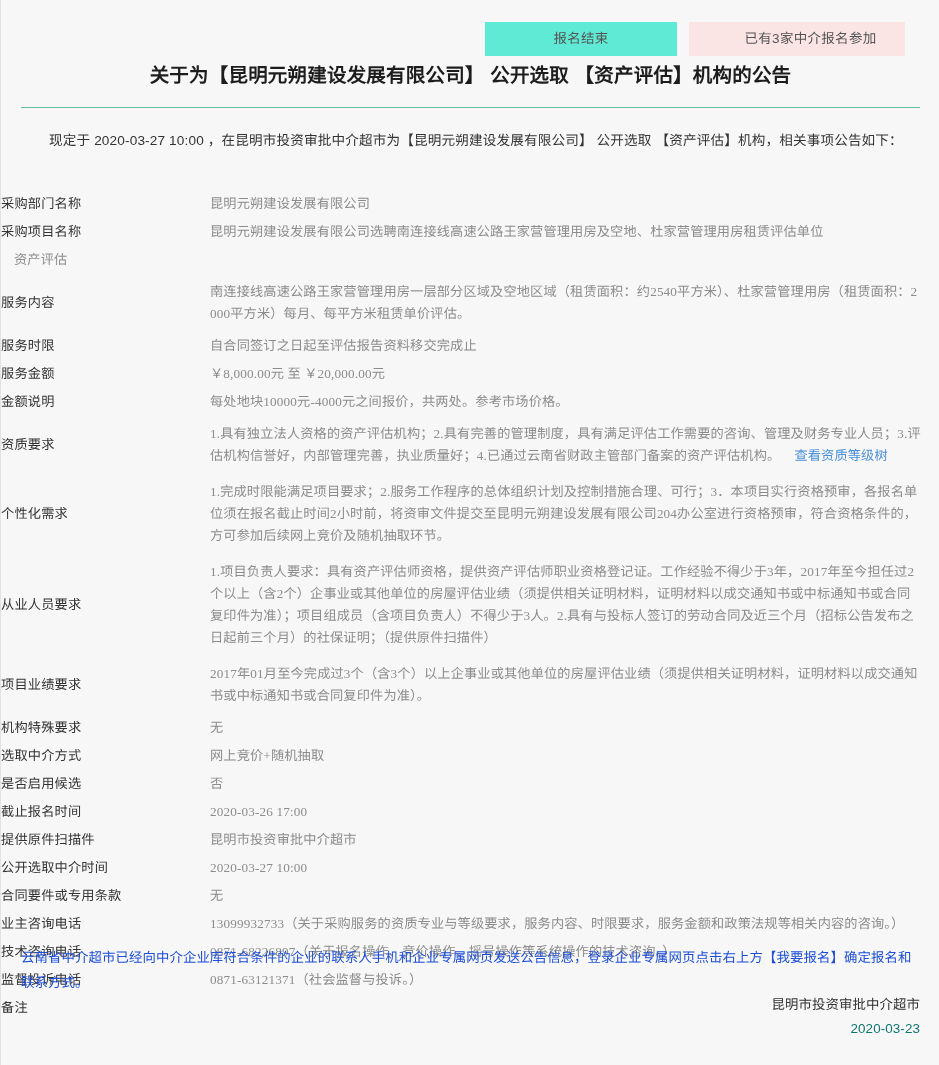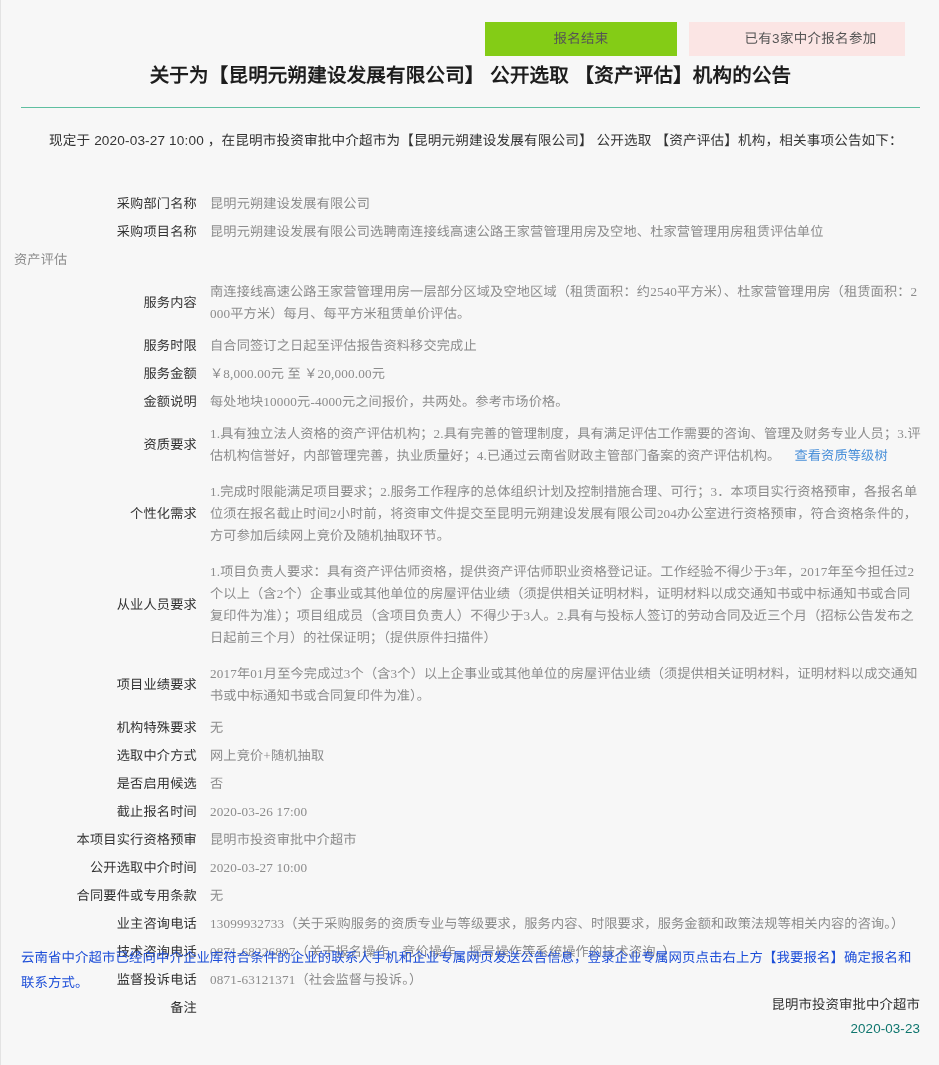--- a/index.html
+++ b/index.html
@@ -96,21 +96,21 @@
     width: 939px;
   }
   .field-row {
     display: flex;
     align-items: flex-start;
     padding: 3px 0;
   }
   .field-label {
     flex: 0 0 196px;
     width: 196px;
-    text-align: right;
+    text-align: left;
     font-size: 13.2px;
     line-height: 22px;
     color: #333333;
     padding-top: 0px;
     letter-spacing: 0.2px;
   }
   .field-value {
     flex: 1 1 auto;
     padding-left: 13px;
     padding-right: 18px;
@@ -169,21 +169,21 @@
     color: #0f766e;
     letter-spacing: 0.1px;
   }
 </style>
 </head>
 <body>
 
 <div id="page">
 
   <div class="badge-row">
-    <div class="badge badge-status" style="background: #84cc16;">报名结束</div>
+    <div class="badge badge-status" style="background: #5eead4;">报名结束</div>
     <div class="badge badge-count" style="background: rgb(251, 229, 228);">已有3家中介报名参加</div>
   </div>
 
   <div class="doc-title">关于为【昆明元朔建设发展有限公司】 公开选取 【资产评估】机构的公告</div>
 
   <div class="divider" style="background: rgb(95, 191, 160);"></div>
 
   <div class="intro">现定于 2020-03-27 10:00 ，在昆明市投资审批中介超市为【昆明元朔建设发展有限公司】 公开选取 【资产评估】机构，相关事项公告如下：</div>
 
   <div class="fields" id="fields-container">
@@ -240,21 +240,21 @@
       </div>
       <div class="field-row">
         <div class="field-label">是否启用候选</div>
         <div class="field-value"><span>否</span></div>
       </div>
       <div class="field-row">
         <div class="field-label">截止报名时间</div>
         <div class="field-value"><span>2020-03-26 17:00</span></div>
       </div>
       <div class="field-row">
-        <div class="field-label">本项目实行资格预审</div>
+        <div class="field-label">提供原件扫描件</div>
         <div class="field-value"><span>昆明市投资审批中介超市</span></div>
       </div>
       <div class="field-row">
         <div class="field-label">公开选取中介时间</div>
         <div class="field-value"><span>2020-03-27 10:00</span></div>
       </div>
       <div class="field-row">
         <div class="field-label">合同要件或专用条款</div>
         <div class="field-value"><span>无</span></div>
       </div>

